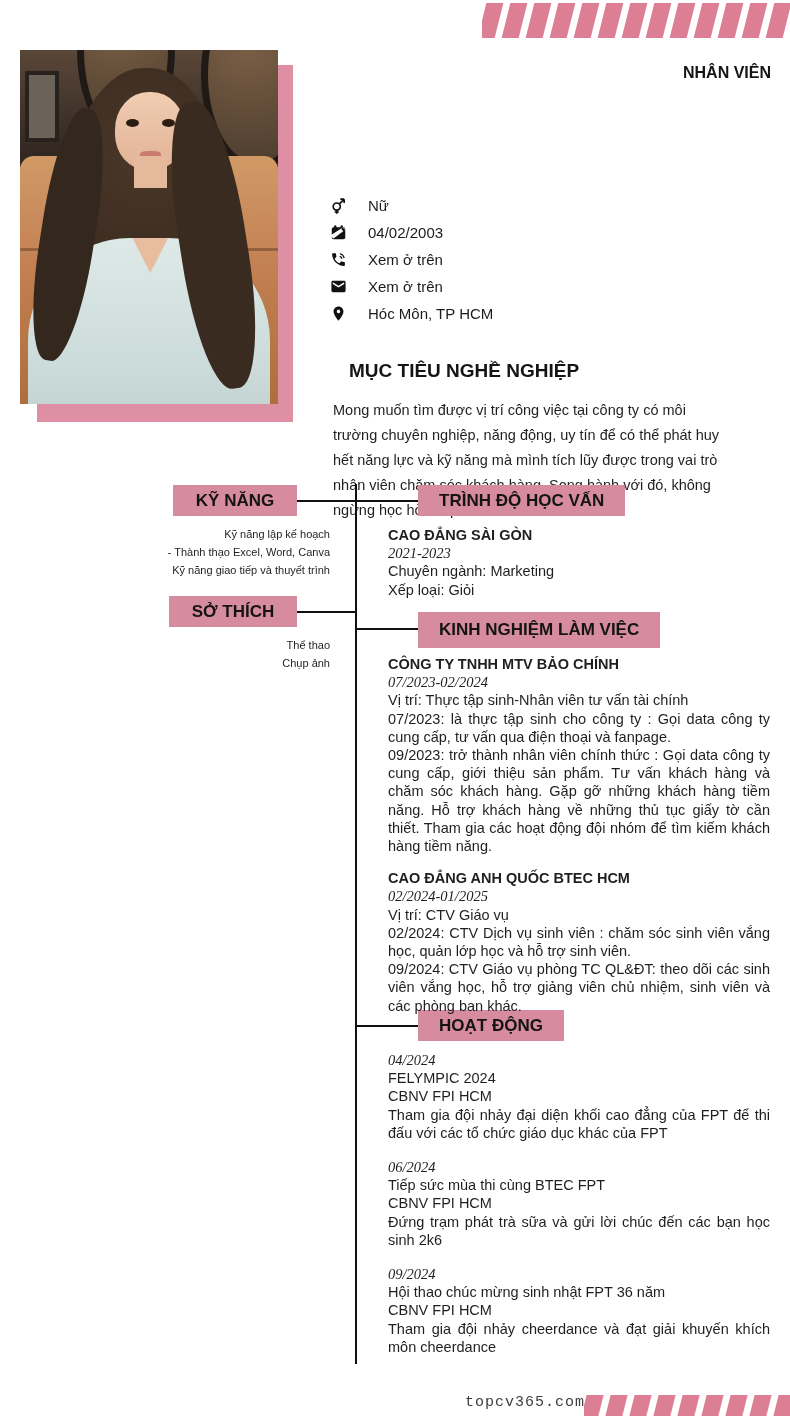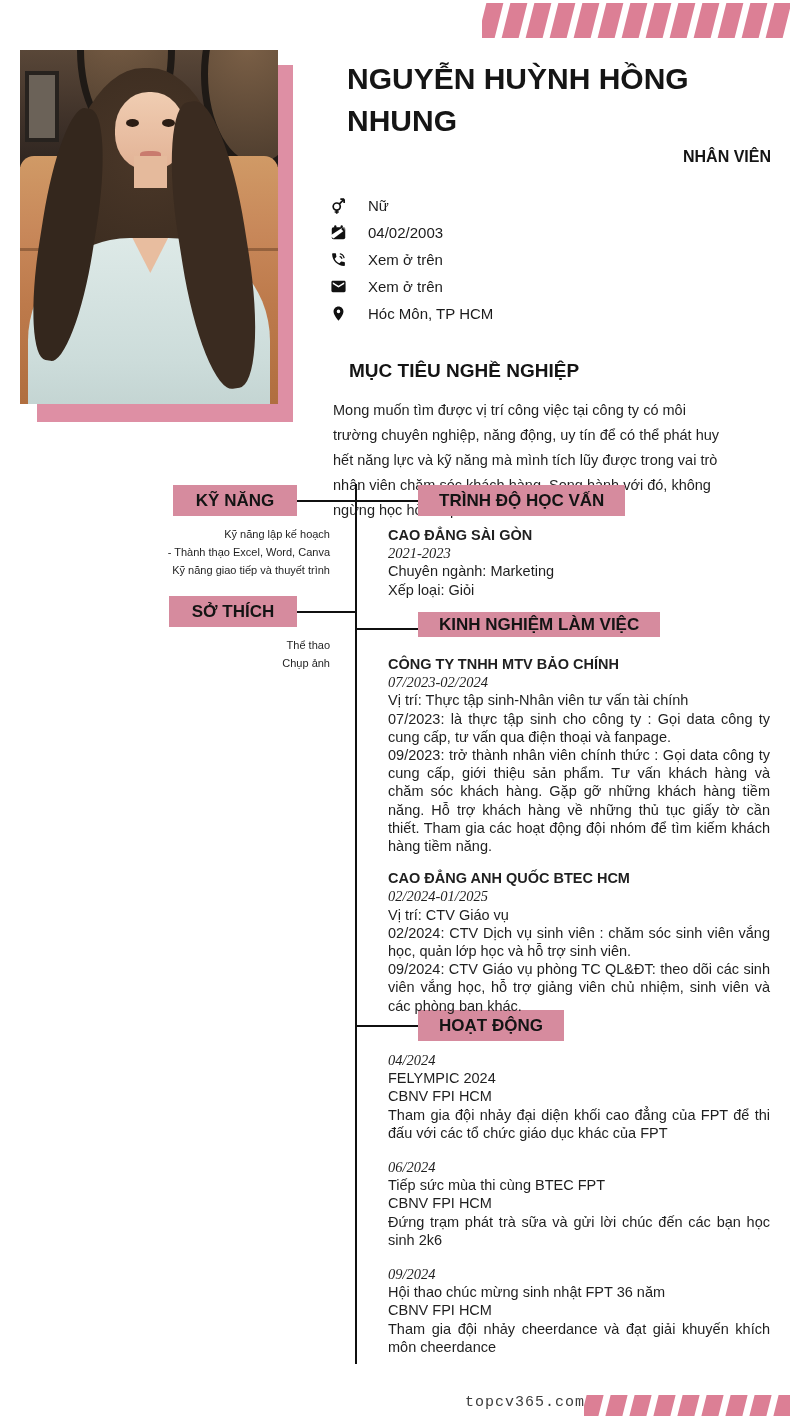--- a/index.html
+++ b/index.html
@@ -67,21 +67,21 @@
   .hl-2{left:297px;top:611px;width:58px;}
   .hl-3{left:357px;top:628px;width:61px;}
   .hl-4{left:357px;top:1025px;width:61px;}
 
   
   .pink-box{position:absolute;height:31px;background:var(--pink);display:flex;align-items:center;justify-content:center;
     padding:0 21px;font-size:17px;font-weight:bold;color:#141414;white-space:nowrap;}
   .box-skills{right:493px;top:485px;min-width:124px;}
   .box-hobbies{right:493px;top:596px;min-width:128px;}
   .box-edu{left:418px;top:485px;}
-  .box-exp{left:418px;top:612px;height:25px;}
+  .box-exp{left:418px;top:612px;height:36px;}
   .box-act{left:418px;top:1010px;}
 
   
   .rlist{position:absolute;right:460px;width:290px;text-align:right;font-size:11px;line-height:18.2px;}
   .skills-list{top:525px;}
   .hobbies-list{top:636px;}
 
   
   .cv-block{position:absolute;left:388px;width:382px;font-size:14.5px;line-height:18.2px;}
   .cv-block p{margin:0;}
@@ -135,21 +135,20 @@
       </div>
     <div class="ph ph-lips"></div>
     <div class="ph ph-neck"></div>
     <div class="ph ph-shirt"></div>
     <div class="ph ph-collar"></div>
     <div class="ph ph-hairl"></div>
     <div class="ph ph-hairr"></div>
   </div>
 
   <div class="name-block">
-    <h1 class="name">NGUYỄN HUỲNH HỒNG NHUNG</h1>
     <p class="subtitle">NHÂN VIÊN</p>
   </div>
 
   <div class="contacts">
     <div class="contact-row">
       <svg class="cicon" viewBox="0 0 24 24">
         <circle cx="9.5" cy="13.5" r="5" fill="none" stroke="#111" stroke-width="2.4"></circle>
         <path d="M13 10 L20 3 M20 3 h-5.4 M20 3 v5.4 M9.5 18.5 v5 M6.6 21.2 h5.8" fill="none" stroke="#111" stroke-width="2.4"></path>
       </svg>
       <span class="clabel">Nữ</span>

